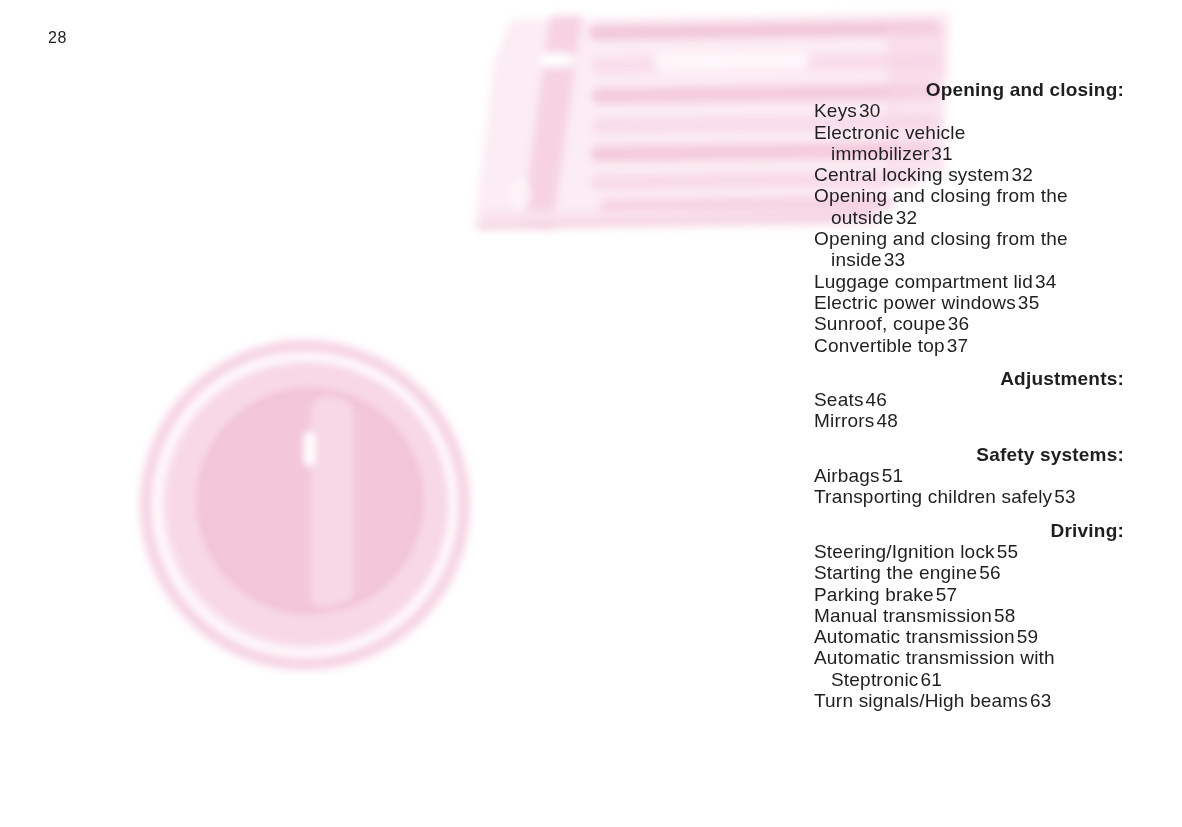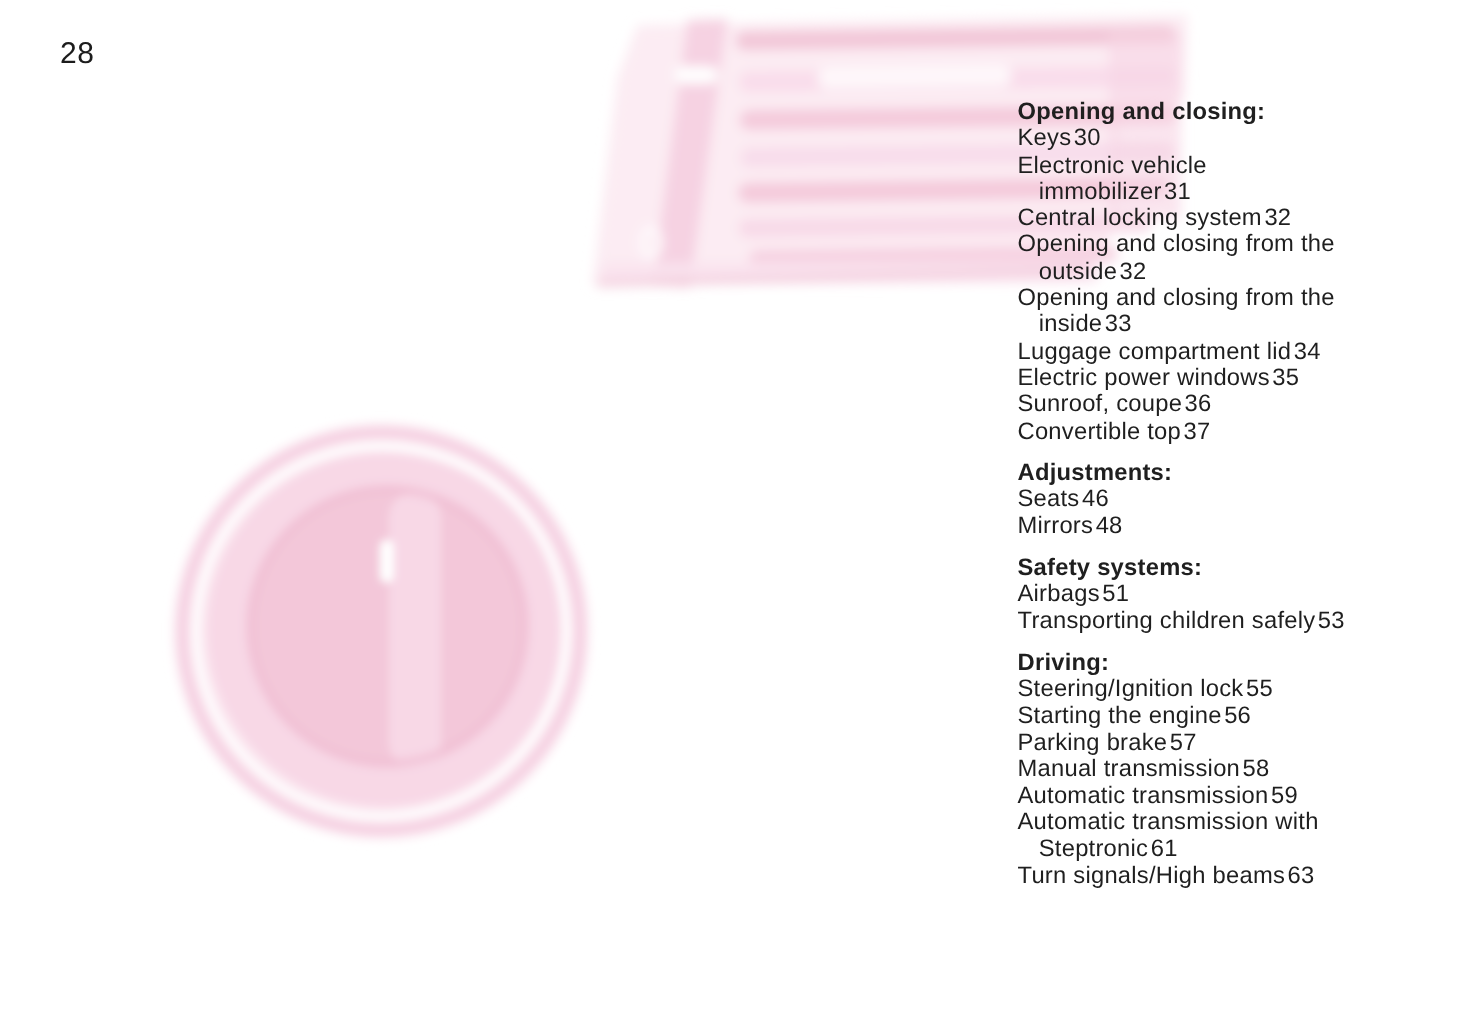--- a/index.html
+++ b/index.html
@@ -7,38 +7,38 @@
     width:1182px;height:827px;
     background:#ffffff;
     position:relative;
     overflow:hidden;
     font-family:"Liberation Sans", sans-serif;
     color:#1f1f1f;
   }
   .page-number{
     position:absolute;
     left:48px;top:29px;
-    font-size:24px;
+    font-size:16px;
     letter-spacing:.5px;
     color:#1c1c1c;
   }
   .art{position:absolute;pointer-events:none;}
   #vent-art{left:450px;top:0;}
   #knob-art{left:128px;top:324px;}
   .toc{
     position:absolute;
     left:814px;top:79px;
     width:310px;
     font-size:19px;
     line-height:21.3px;
     letter-spacing:.2px;
     color:#1f1f1f;
   }
   .toc-section{margin:0 0 12px 0;}
-  .toc-heading{font-weight:bold;}
+  .toc-heading{font-weight:bold;text-align:right;}
   .toc-row{white-space:nowrap;}
   .toc-row.indent{padding-left:17px;}
   .toc-page{margin-left:2px;}
 </style>
 </head>
 <body>
 
 <svg id="vent-art" class="art" width="510" height="250" viewBox="0 0 510 250" aria-hidden="true">
   <defs>
     <filter id="b1" x="-15%" y="-15%" width="130%" height="130%">

